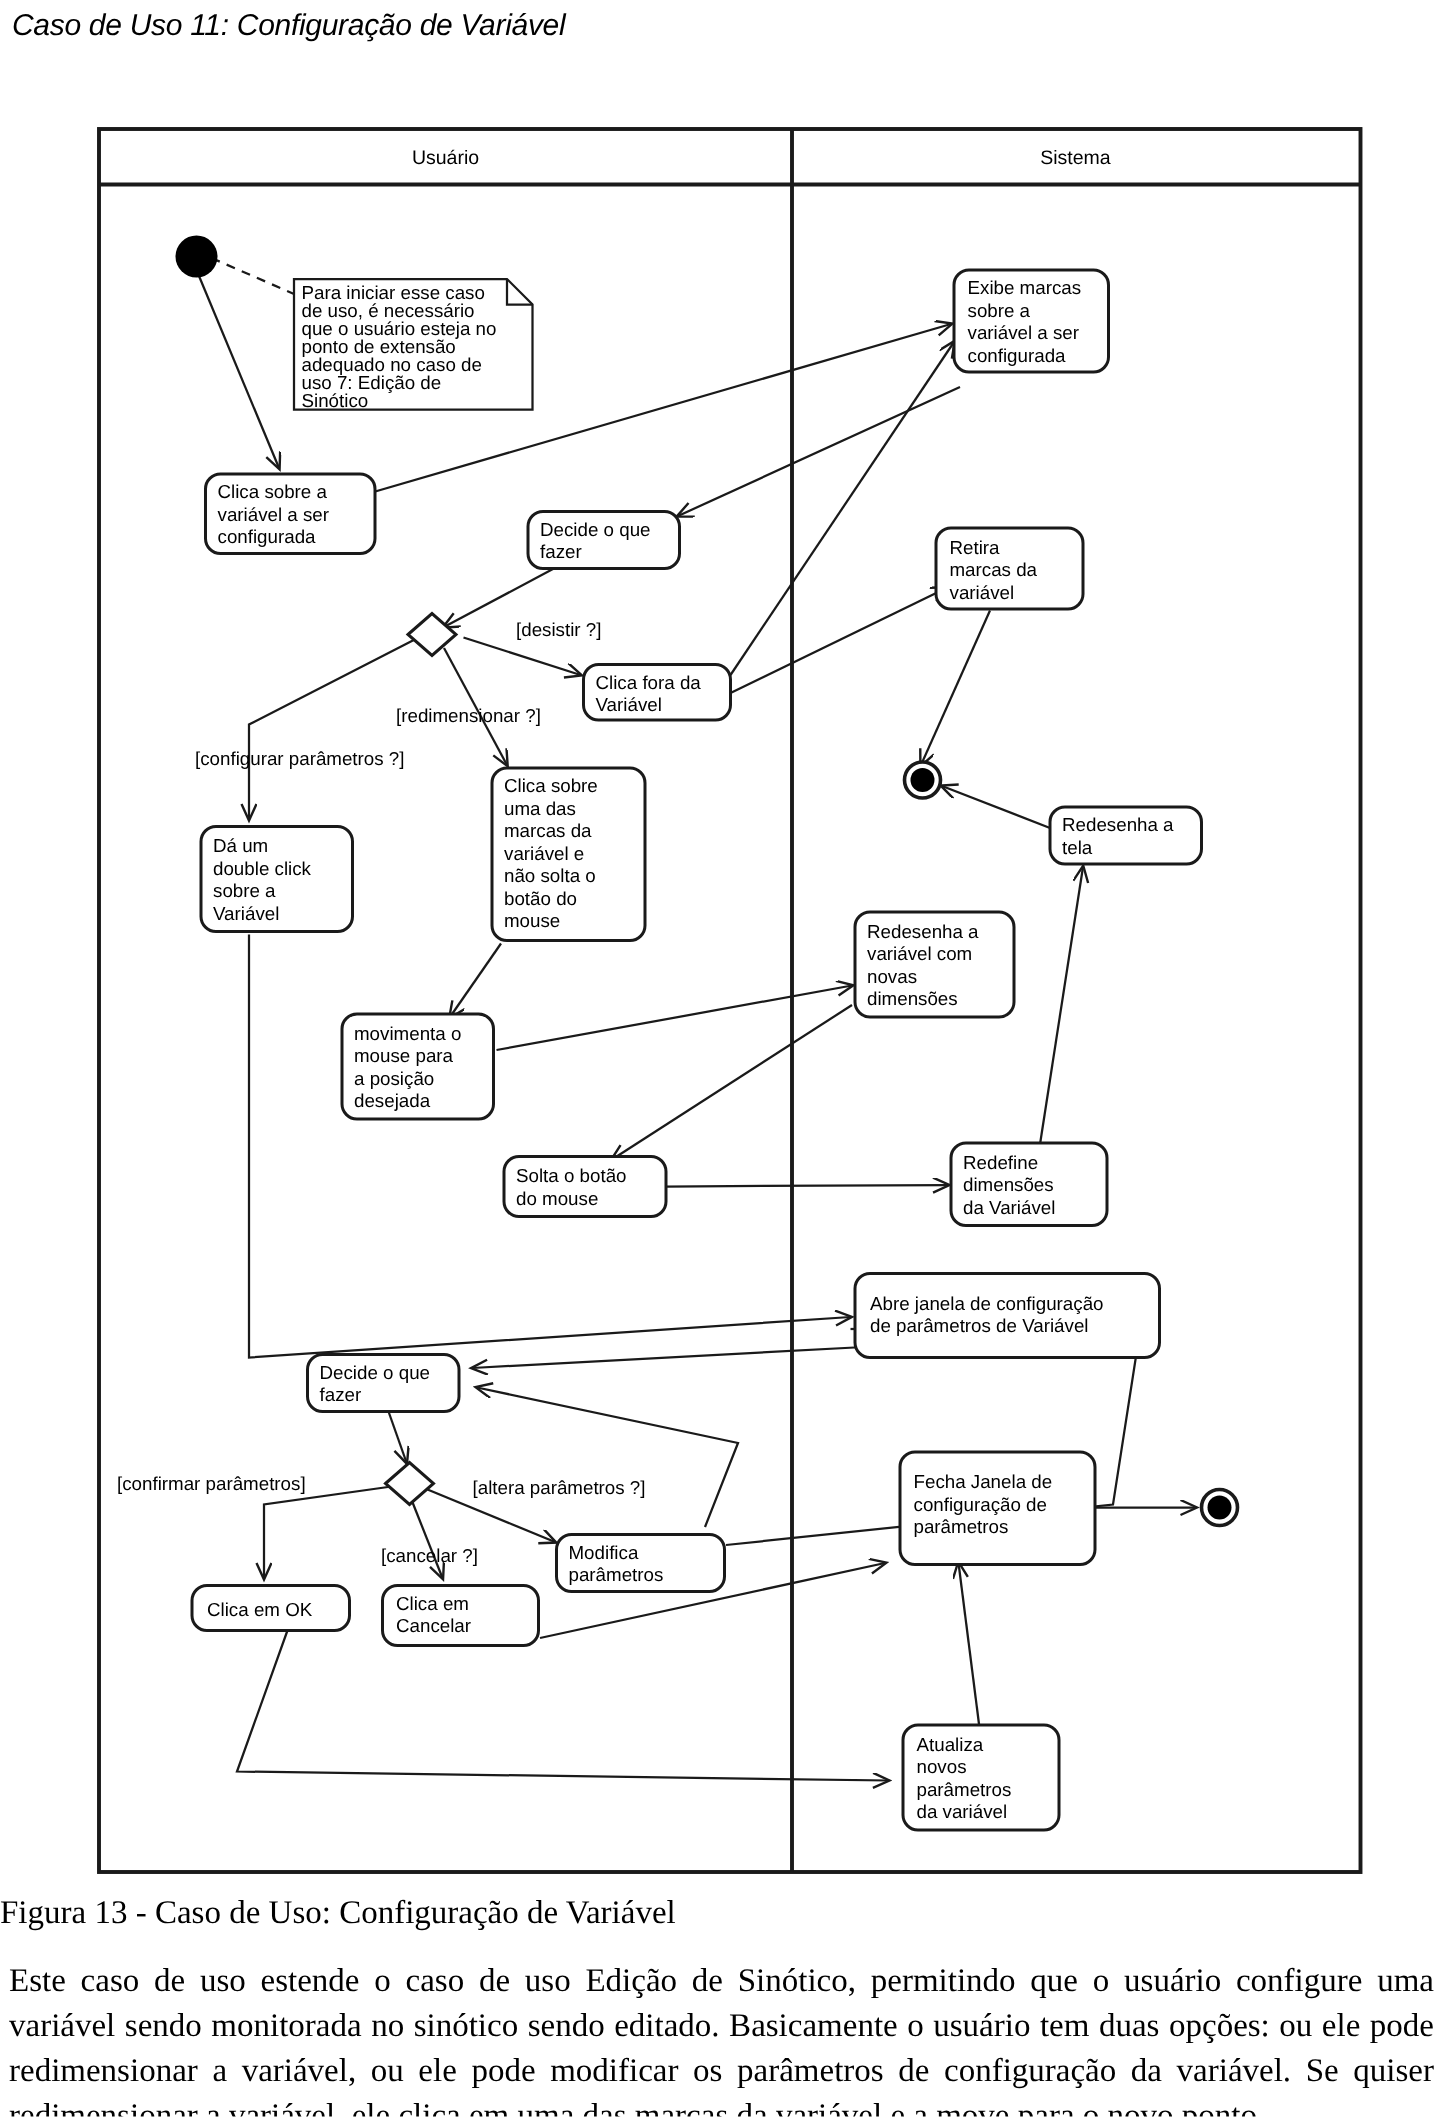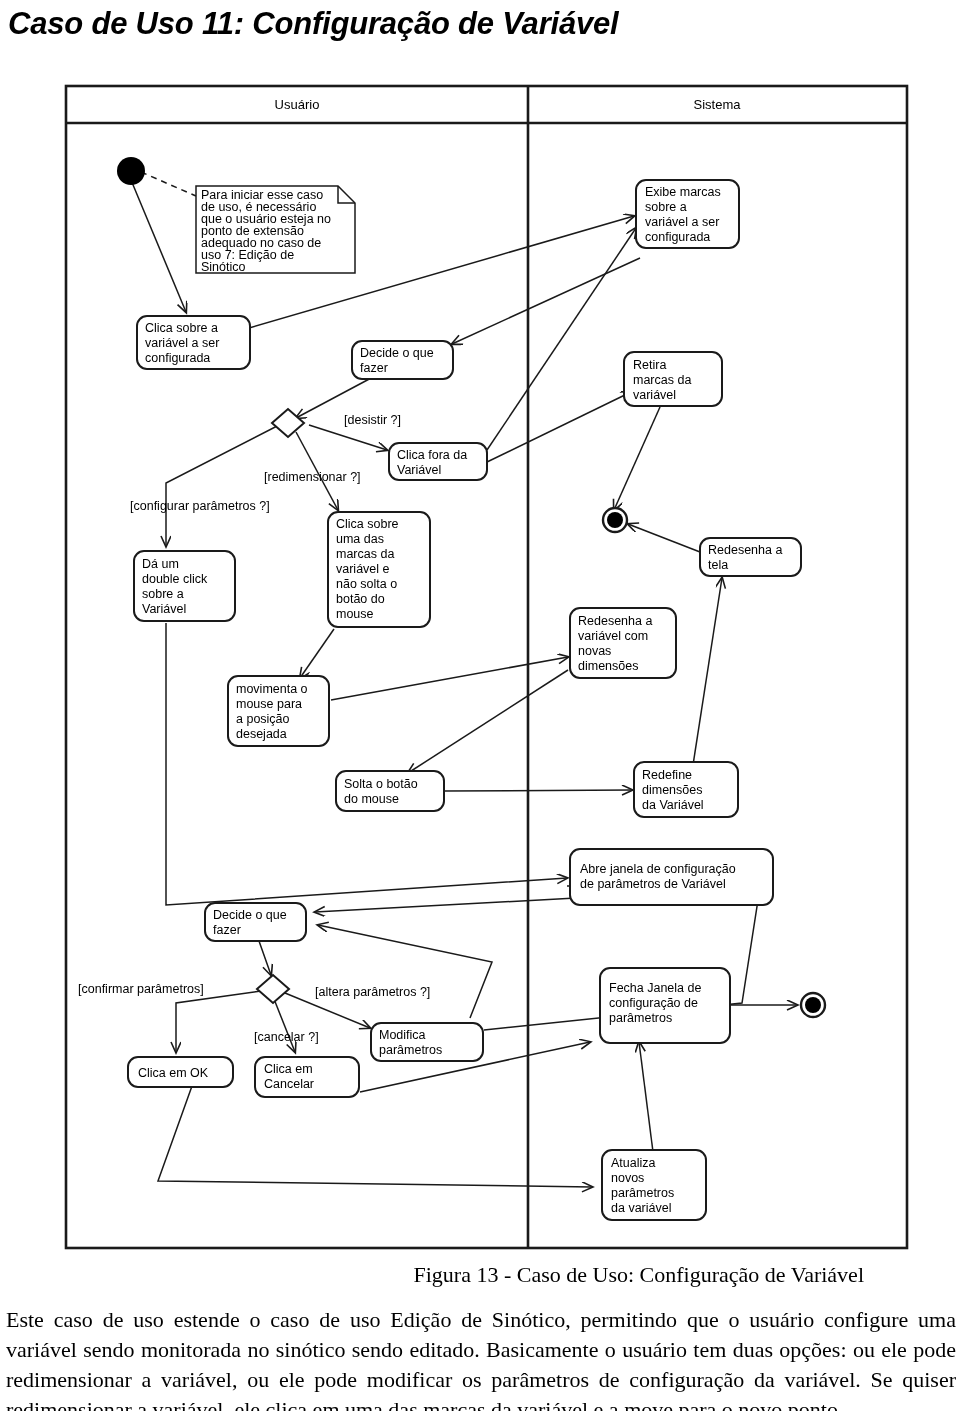--- a/index.html
+++ b/index.html
@@ -2,29 +2,29 @@
 <html><head>
 <meta charset="utf-8">
 <style>
   html,body{margin:0;padding:0;background:#ffffff;}
   body{width:960px;height:1411px;position:relative;overflow:hidden;
        font-family:"Liberation Serif",serif;color:#000;}
 
   #doc-title{
     position:absolute;left:8px;top:6px;width:900px;
     font-family:"Liberation Sans",sans-serif;
-    font-weight:bold;font-style:italic;font-size:31px;
+    font-weight:normal;font-style:italic;font-size:20px;
     letter-spacing:-0.2px;white-space:nowrap;
   }
 
   #diagram-wrap{position:absolute;left:0;top:0;width:852px;height:1260px;}
   #diagram-svg{display:block;}
 
   .fig-caption{
-    position:absolute;left:0;top:1262px;width:864px;text-align:right;
+    position:absolute;left:0;top:1262px;width:864px;text-align:left;
     font-family:"Liberation Serif",serif;font-size:22px;
   }
 
   #body-text{
     position:absolute;left:6px;top:1305px;width:950px;
     font-family:"Liberation Serif",serif;font-size:22px;line-height:30px;
     text-align:justify;
   }
   #body-text p{margin:0;}
 </style>

